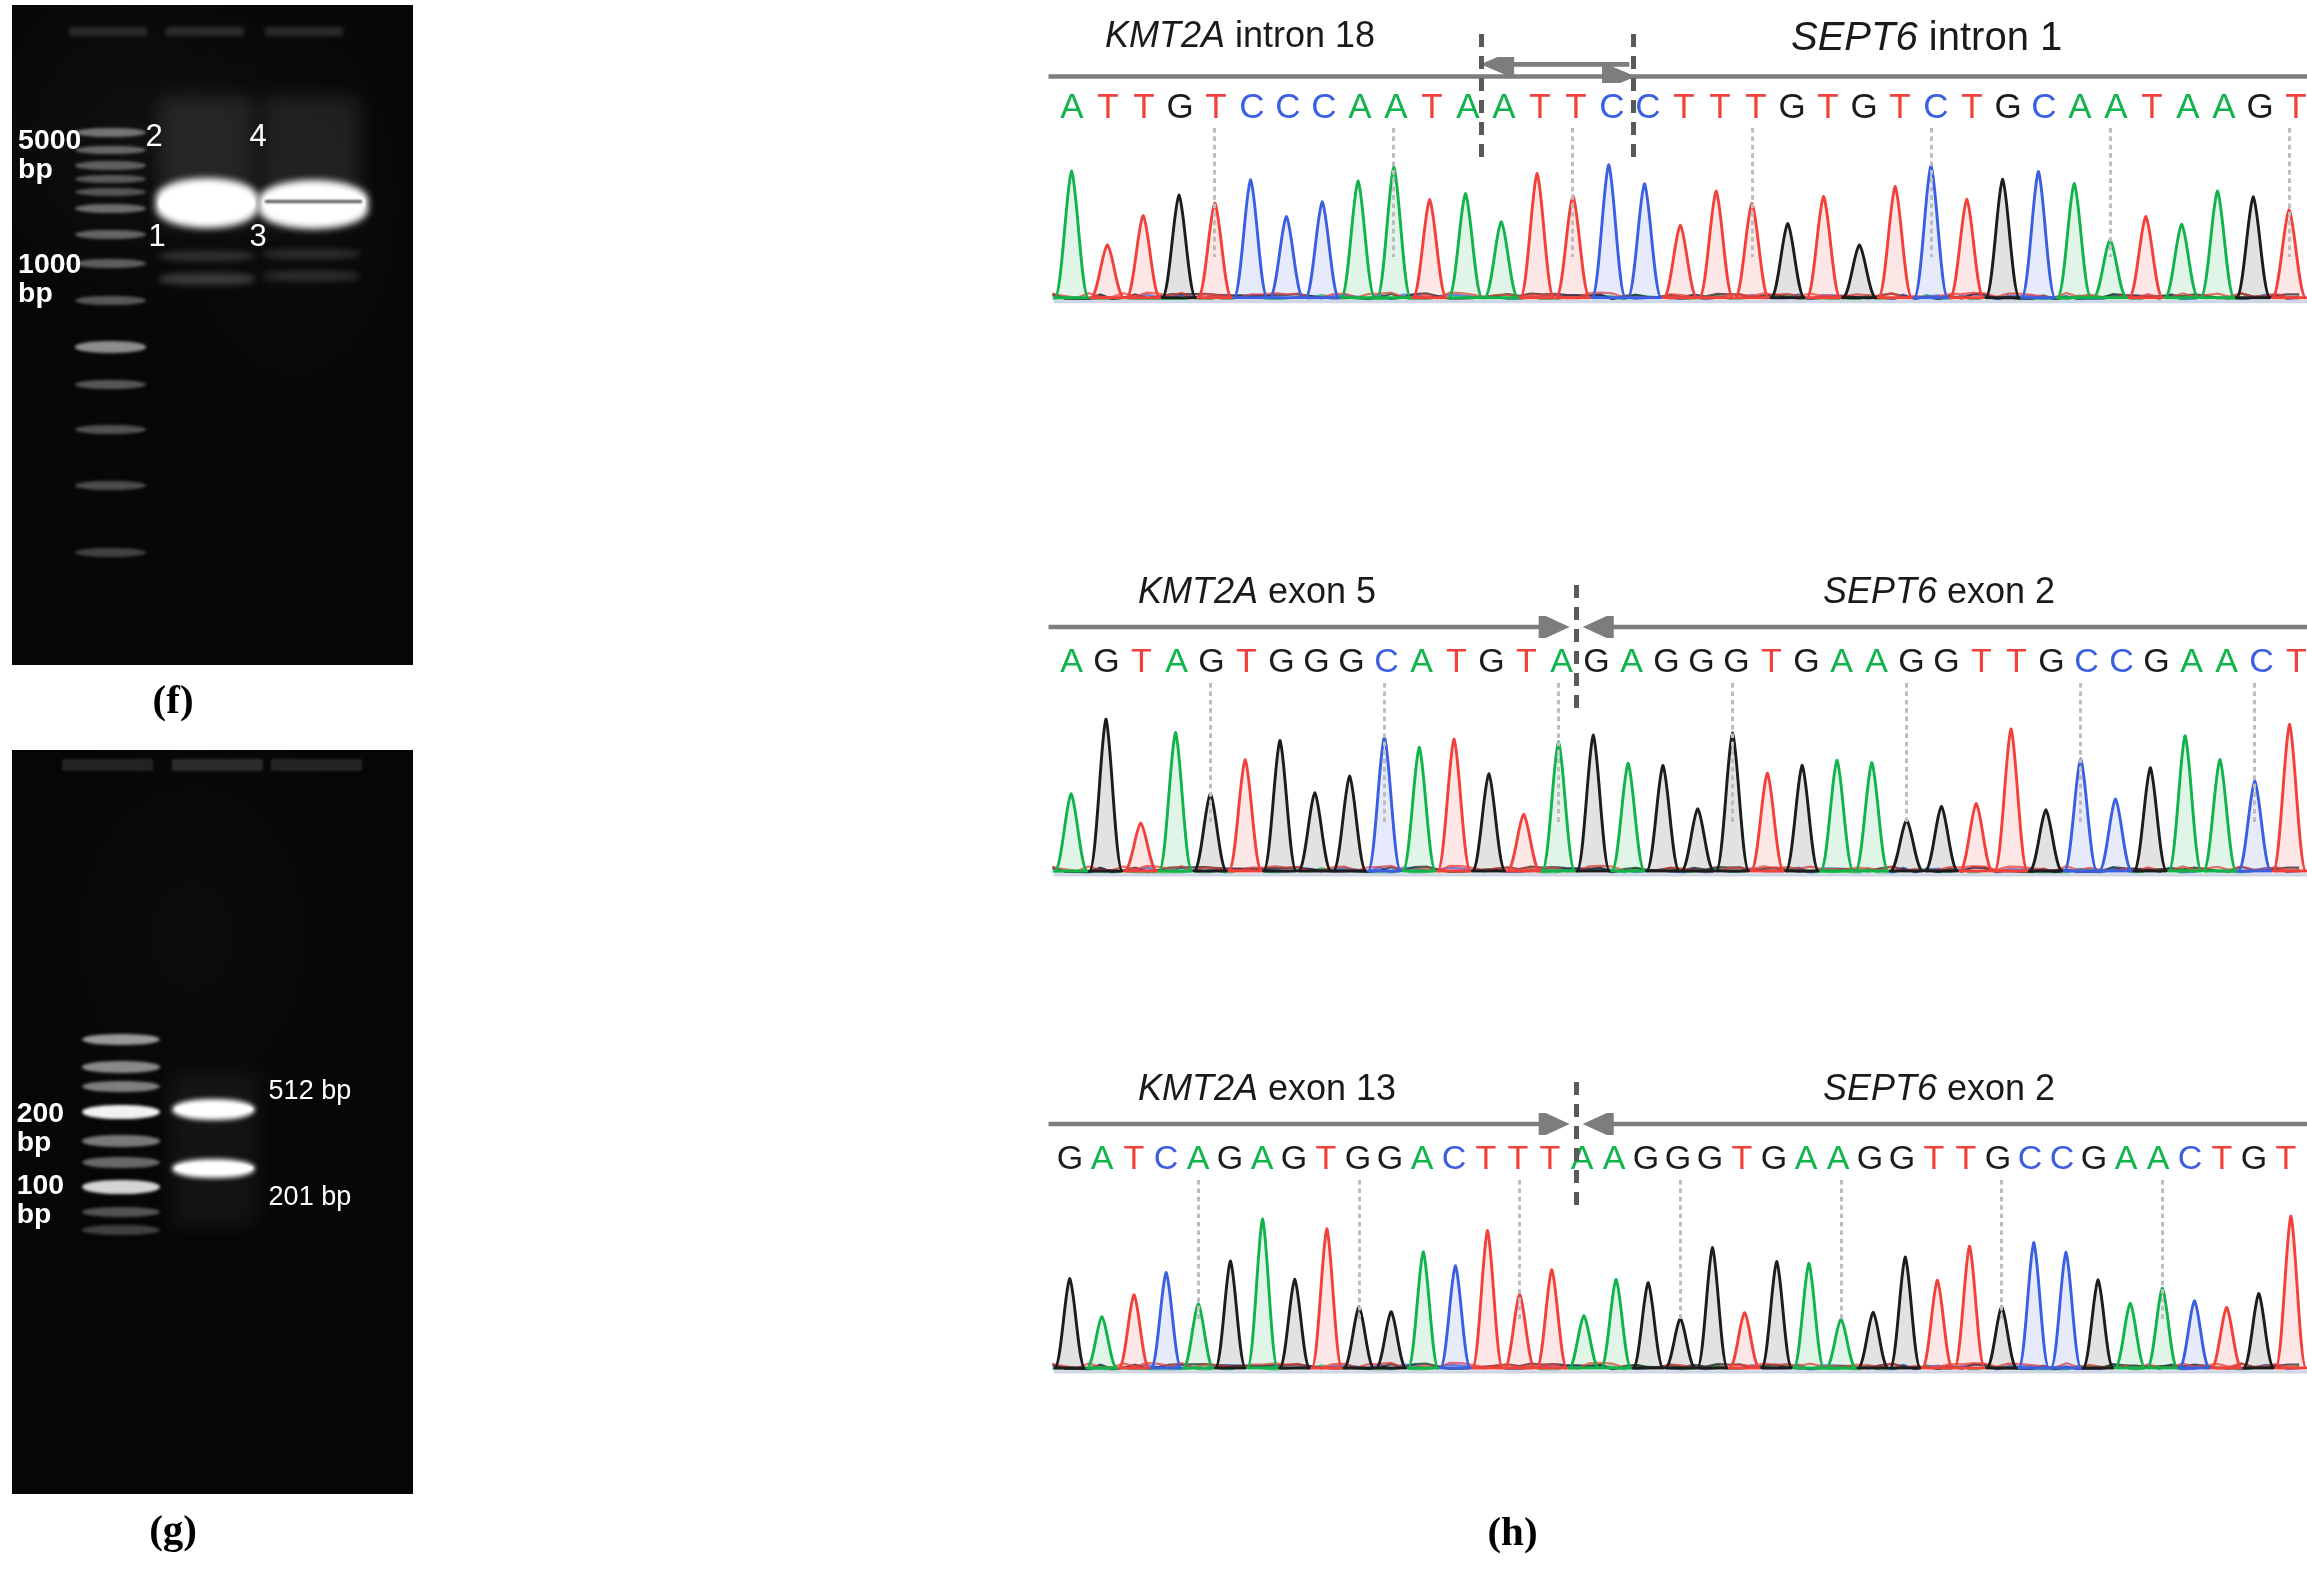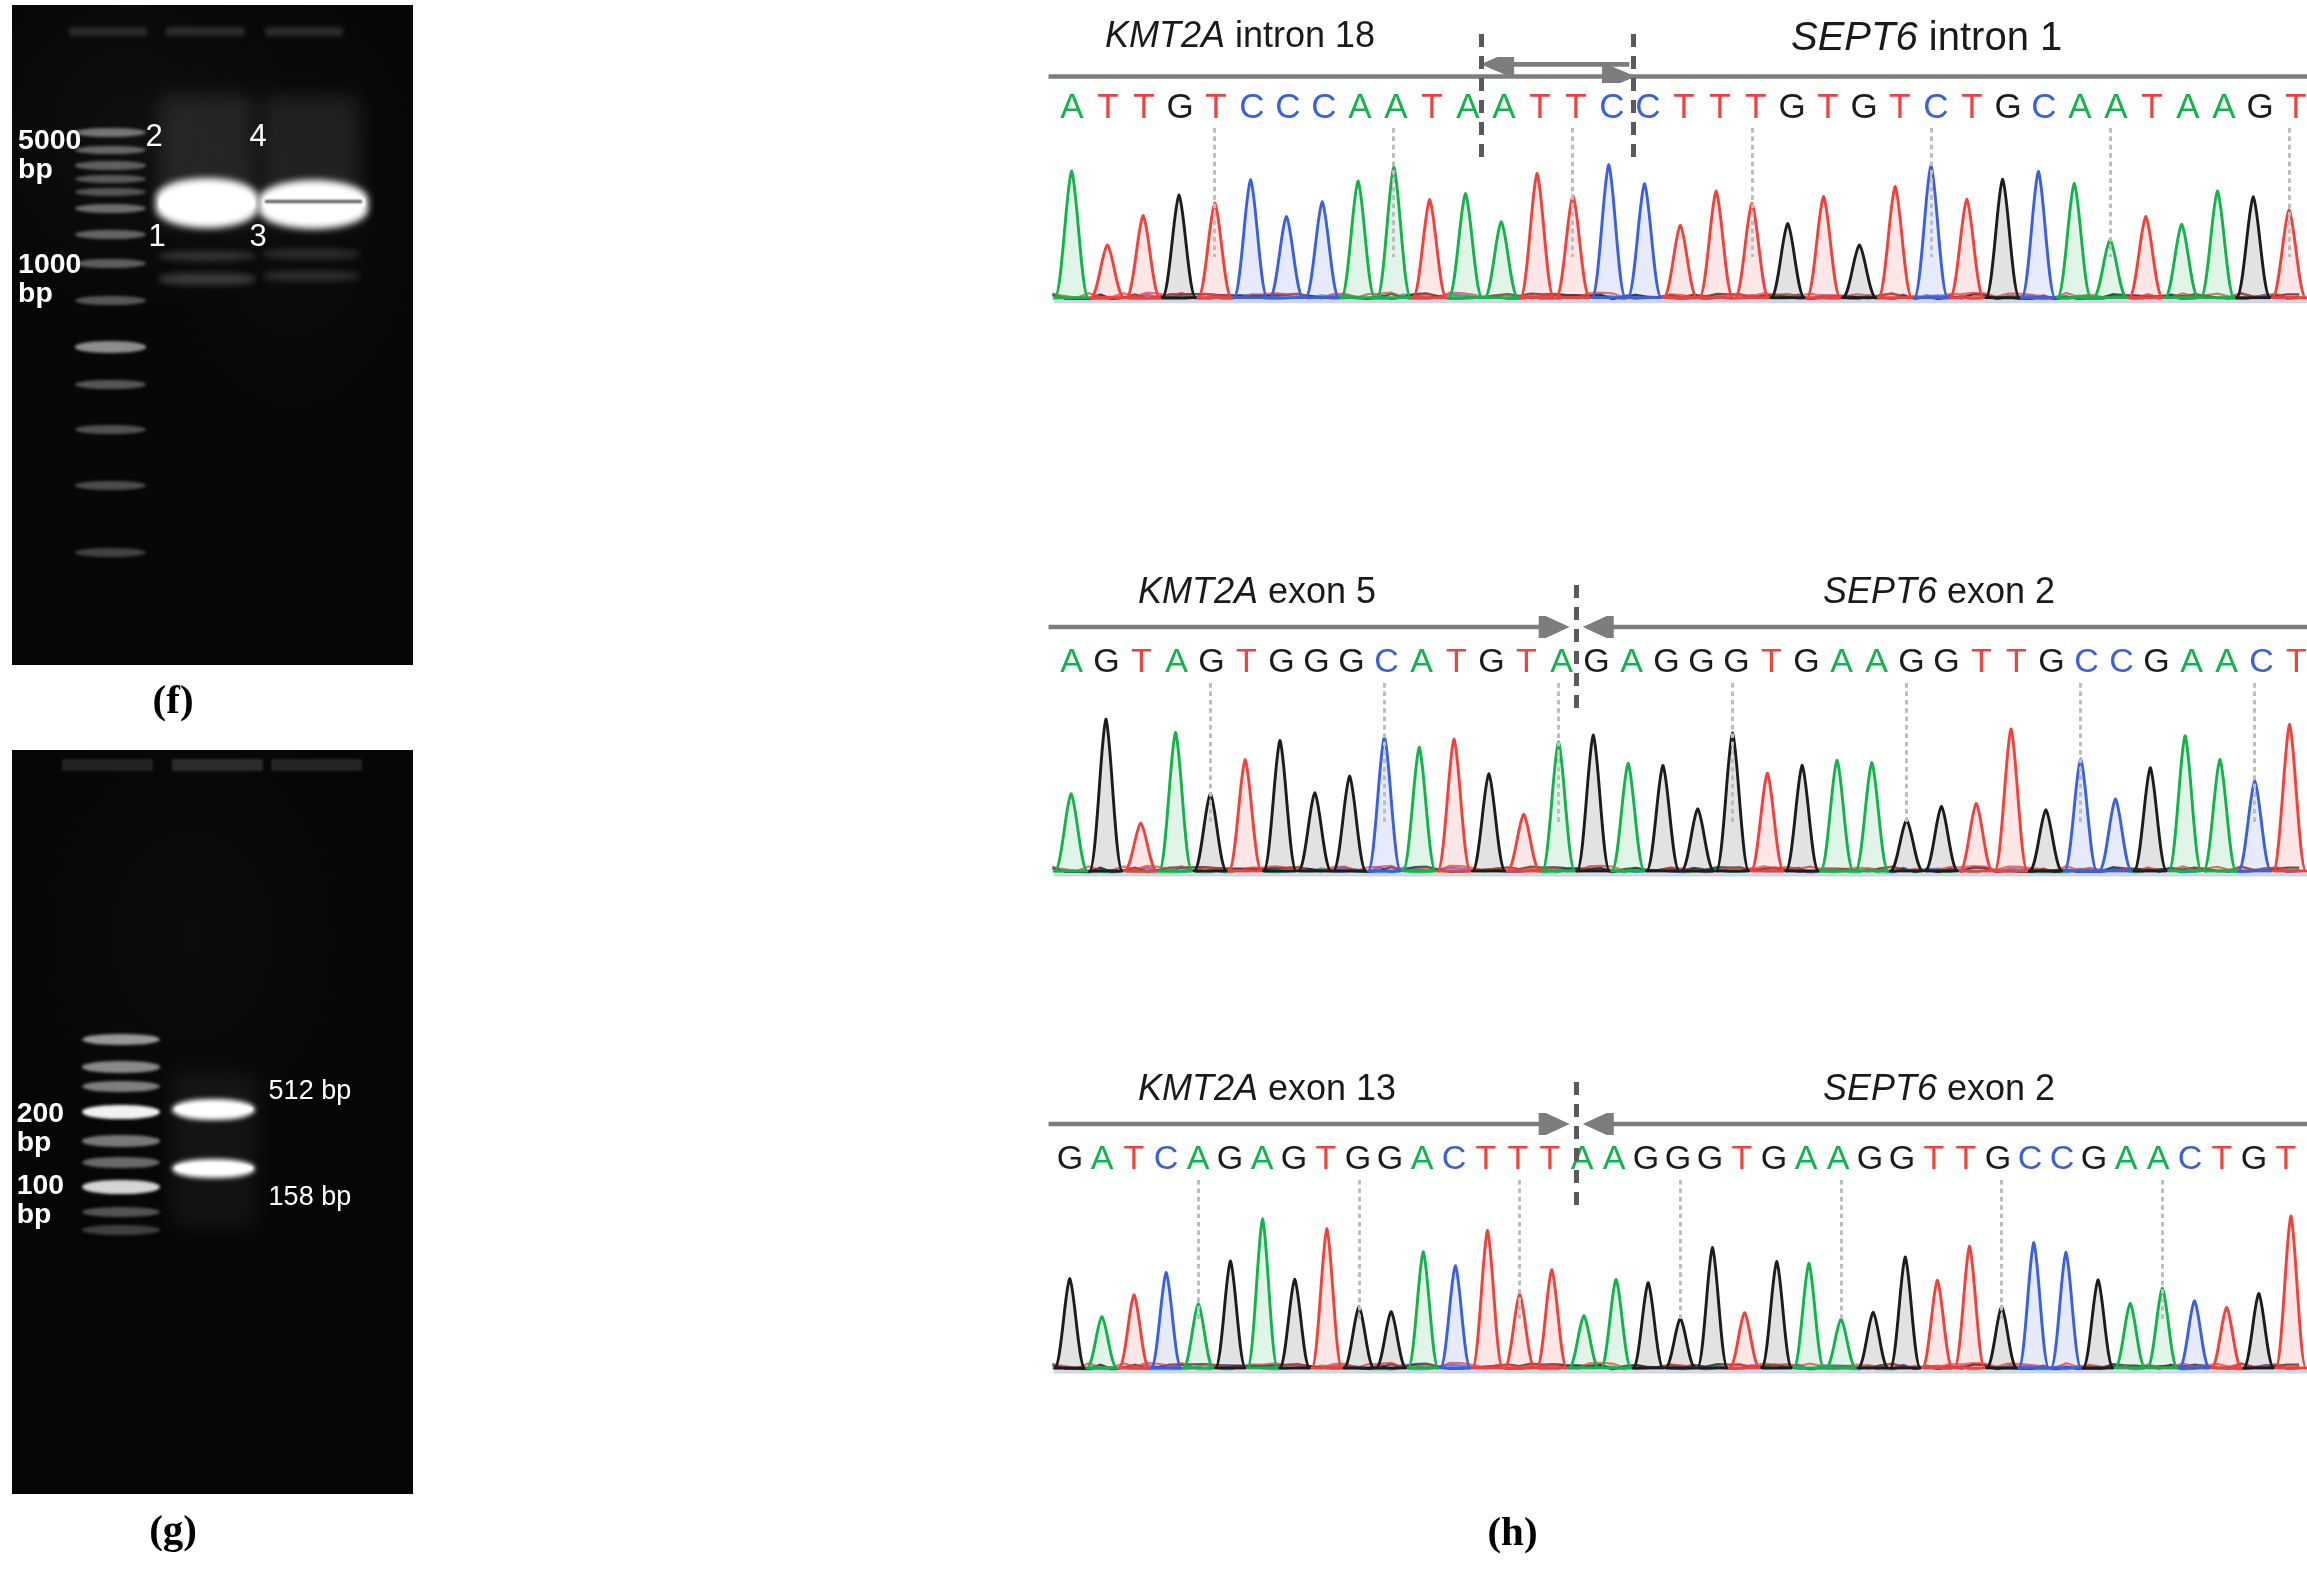--- a/index.html
+++ b/index.html
@@ -154,21 +154,21 @@
   <div class="gel-label" style="left:5.2px;top:348px;font-size:28.4px;">
     <span>200</span><br>
     <span>bp</span>
   </div>
   <div class="gel-label" style="left:5.2px;top:420px;font-size:28.4px;">
     <span>100</span><br>
     <span>bp</span>
   </div>
 
   <div class="gel-label" style="left:257px;top:327px;font-size:27px;font-weight:400;">512 bp</div>
-  <div class="gel-label" style="left:257px;top:433px;font-size:27px;font-weight:400;">158 bp</div>
+  <div class="gel-label" style="left:257px;top:433px;font-size:27px;font-weight:400;">201 bp</div>
 
   <div class="panel-letter" style="left:110px;top:755px;width:103px;font-size:41px;">(g)</div>
 </div>
 
 <div style="position:absolute;left:892px;top:0;width:1415px;height:1592px;">
 
   <div class="chrom" style="left:0;top:5.2px;width:1415px;height:504px;">
 
     <div class="seg-label" style="left:213px;top:9px;font-size:36px;">
       <i>KMT2A</i><span> intron 18</span>

